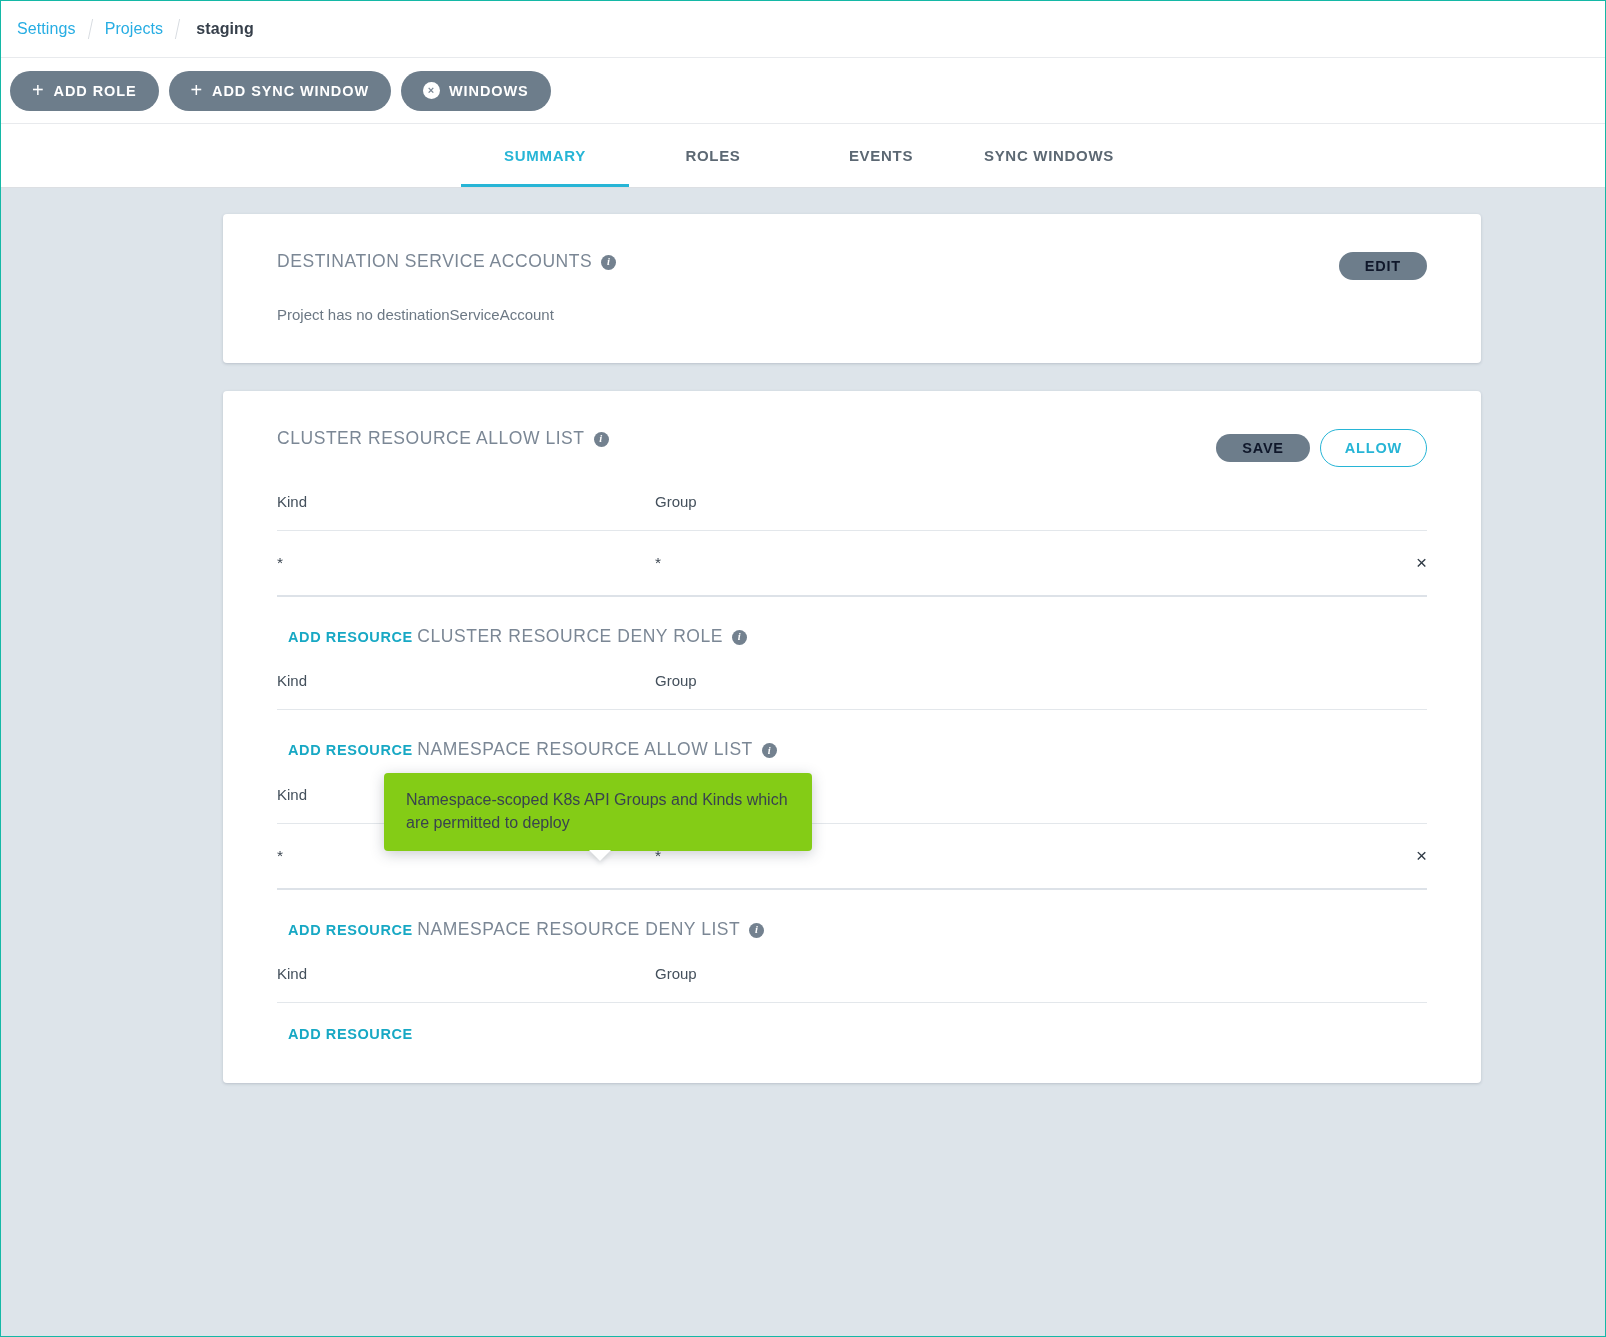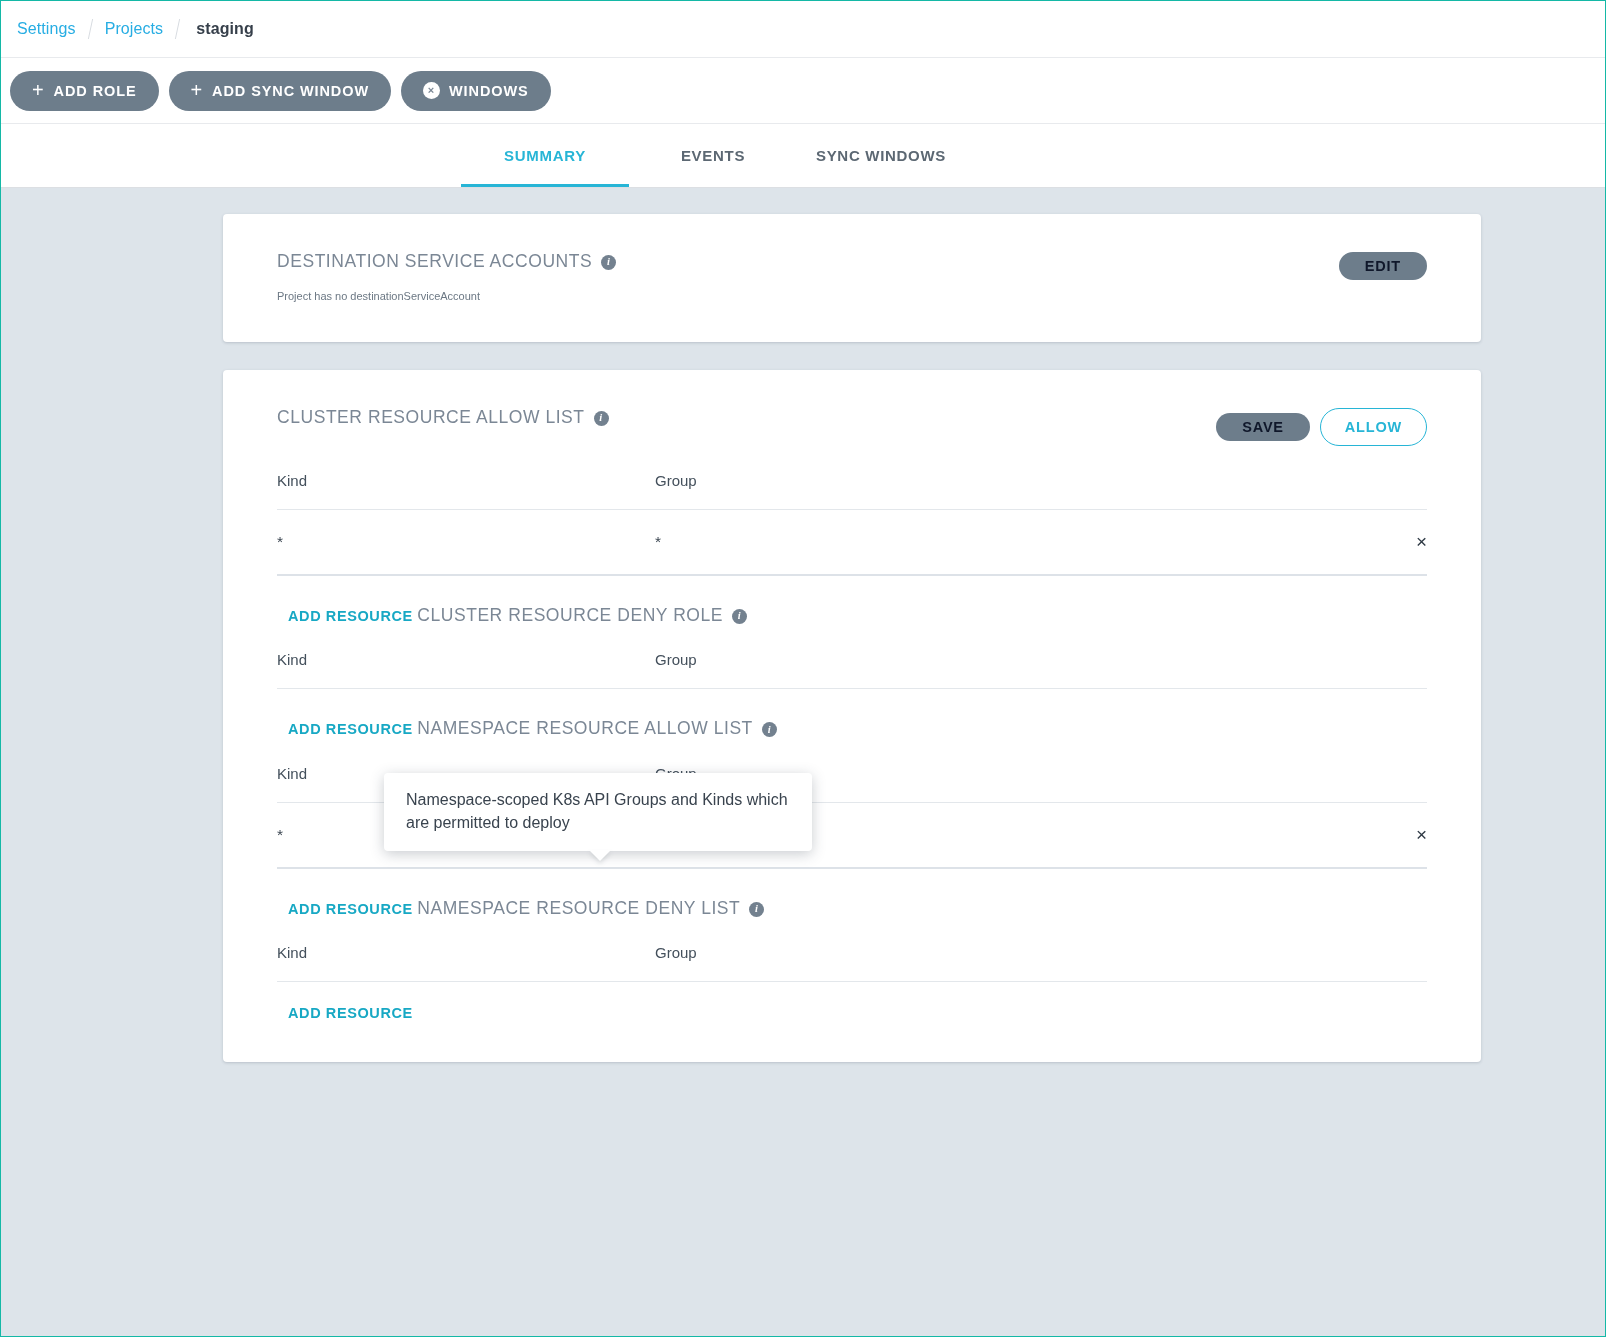--- a/index.html
+++ b/index.html
@@ -211,22 +211,22 @@
     height: 38px;
     padding: 0 24px;
     font-size: 14.5px;
     font-weight: bold;
     letter-spacing: .8px;
     cursor: pointer;
     font-family: "Liberation Sans", sans-serif;
   }
 
   .empty-text {
-    margin-top: 10px;
-    font-size: 11px;
+    margin-top: 26px;
+    font-size: 15px;
     color: #6c7884;
   }
 
   .sub-title {
     font-size: 17.5px;
     color: #7b8795;
     letter-spacing: .55px;
     display: inline-flex;
     align-items: center;
     gap: 9px;
@@ -286,21 +286,21 @@
     cursor: pointer;
     font-family: "Liberation Sans", sans-serif;
   }
 
   
   .tooltip {
     position: absolute;
     left: 383px;
     top: 585px;
     width: 428px;
-    background: #ffffff;
+    background: #84cc16;
     border-radius: 4px;
     box-shadow: 0 3px 14px rgba(45,58,74,.26);
     padding: 16px 22px 17px 22px;
     font-size: 16px;
     line-height: 1.42;
     color: #39434e;
     z-index: 40;
   }
   .tooltip::after {
     content: "";
@@ -337,20 +337,21 @@
       <span>ADD SYNC WINDOW</span>
     </button>
     <button class="pill-btn">
       <span class="x-circle-icon">×</span>
       <span>WINDOWS</span>
     </button>
   </div>
 
   <div class="tabs-bar">
     <button class="tab active">SUMMARY</button>
+    <button class="tab">ROLES</button>
     <button class="tab">EVENTS</button>
     <button class="tab">SYNC WINDOWS</button>
   </div>
 
   <div class="content-area">
 
     <div class="card">
       <div class="card-inner">
         <div class="section-head">
           <div class="section-title">

